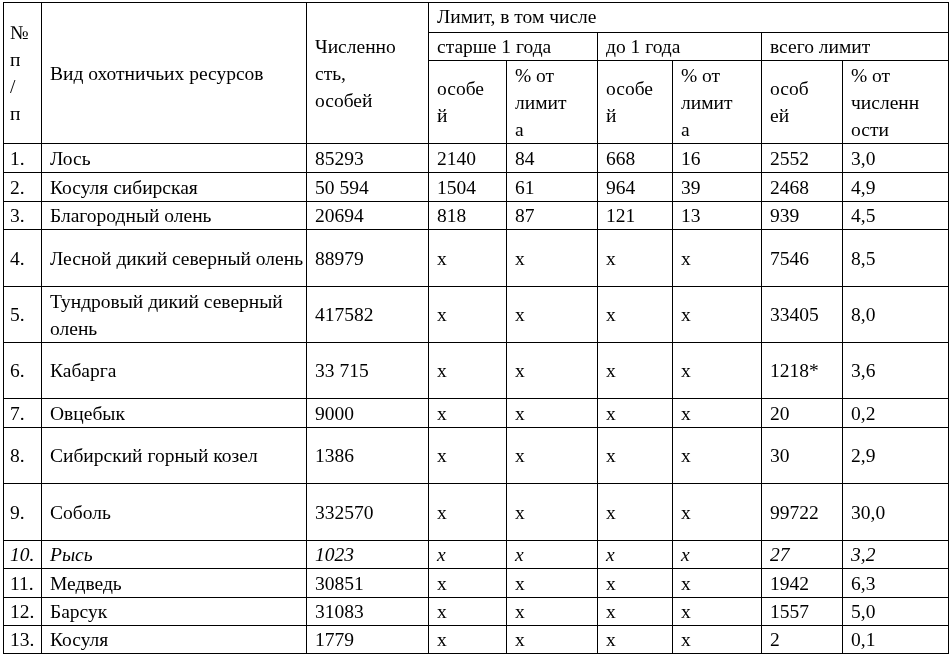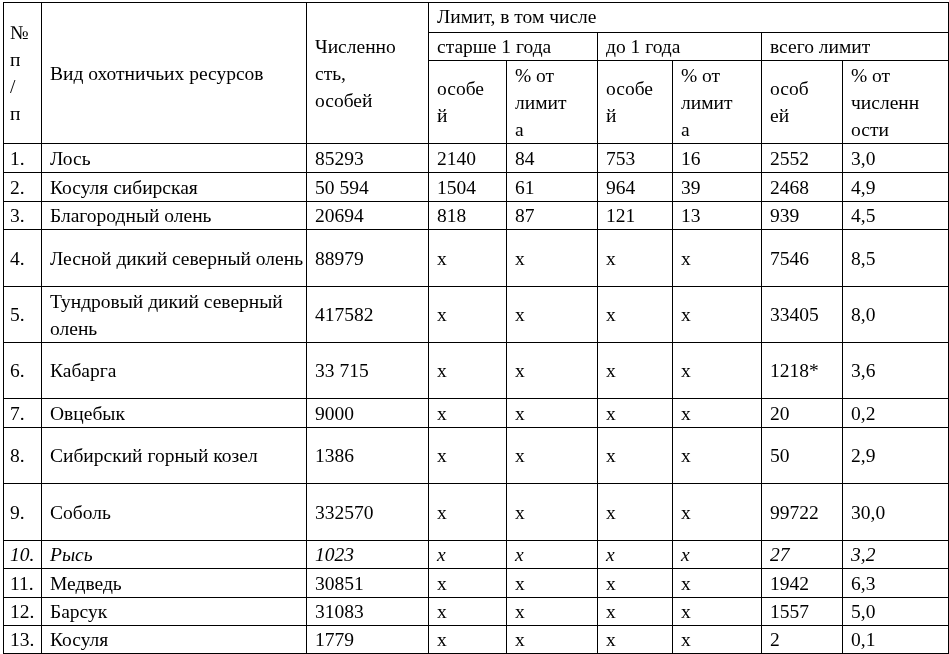--- a/index.html
+++ b/index.html
@@ -59,21 +59,21 @@
       <td>% от<br>лимит<br>а</td>
       <td>особ<br>ей</td>
       <td>% от<br>численн<br>ости</td>
     </tr>
   <tr style="height: 29px;">
         <td class="num">1.</td>
         <td>Лось</td>
         <td>85293</td>
         <td>2140</td>
         <td>84</td>
-        <td>753</td>
+        <td>668</td>
         <td>16</td>
         <td class="wrap">2552</td>
         <td>3,0</td>
       </tr>
       <tr style="height: 29px;">
         <td class="num">2.</td>
         <td>Косуля сибирская</td>
         <td>50 594</td>
         <td>1504</td>
         <td>61</td>
@@ -138,21 +138,21 @@
         <td>0,2</td>
       </tr>
       <tr style="height: 56px;">
         <td class="num">8.</td>
         <td>Сибирский горный козел</td>
         <td>1386</td>
         <td>x</td>
         <td>x</td>
         <td>x</td>
         <td>x</td>
-        <td class="wrap">50</td>
+        <td class="wrap">30</td>
         <td>2,9</td>
       </tr>
       <tr style="height: 57px;">
         <td class="num">9.</td>
         <td>Соболь</td>
         <td>332570</td>
         <td>x</td>
         <td>x</td>
         <td>x</td>
         <td>x</td>

